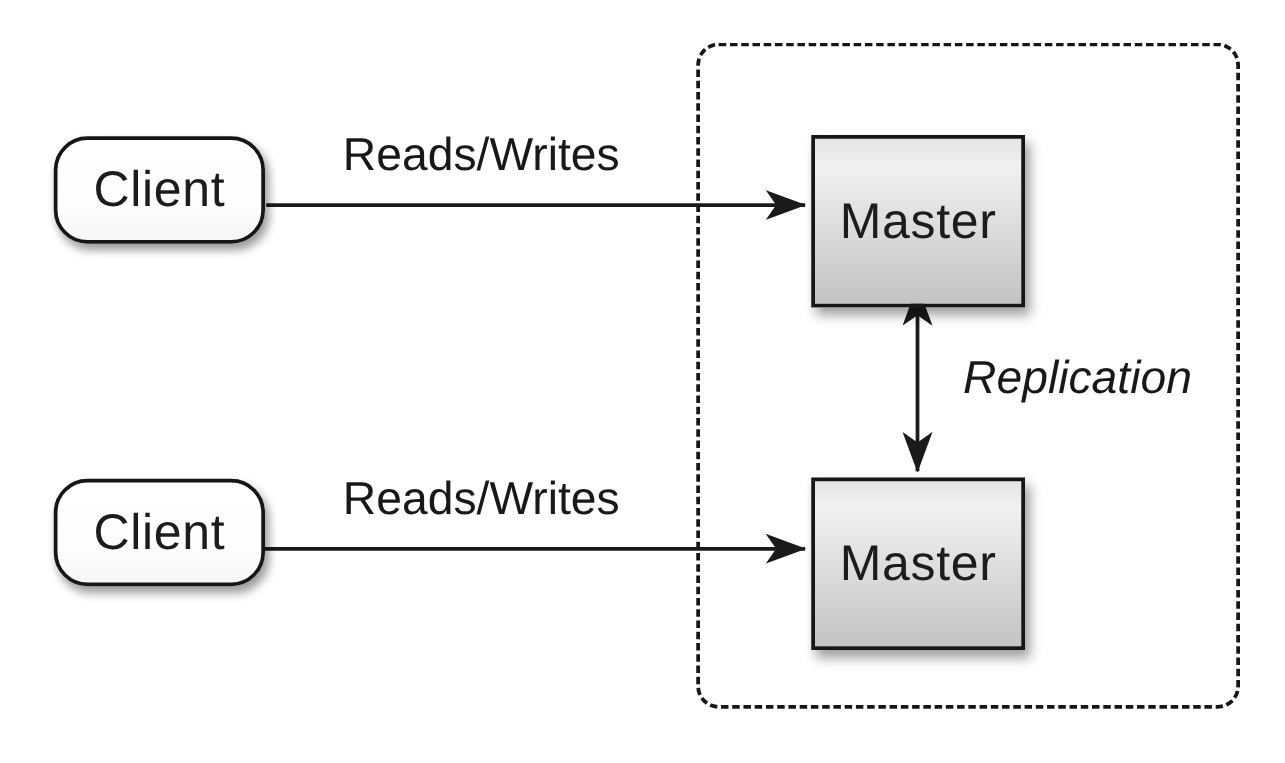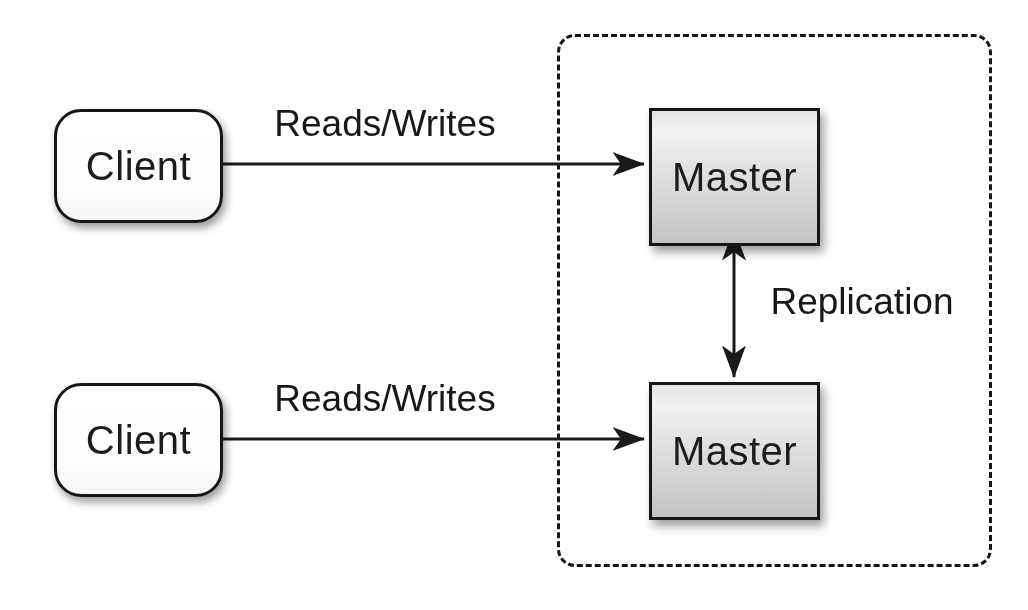--- a/index.html
+++ b/index.html
@@ -46,25 +46,24 @@
     justify-content: center;
     box-sizing: border-box;
     border: 3px solid #161616;
     color: #1c1c1c;
     font-size: 40px;
     z-index: 2;
     letter-spacing: 0.5px;
   }
   .client {
     width: 169px;
-    height: 114px;
+    height: 86px;
     border-radius: 27px;
     background: linear-gradient(180deg, #ffffff 0%, #fdfdfd 70%, #f6f6f6 100%);
     box-shadow: 3px 5px 8px rgba(0,0,0,0.40);
-    margin-left: 11px;
   }
   .client-top    { left: 43px;  top: 109px; }
   .client-bottom { left: 43px;  top: 383px; }
   .master {
     width: 171px;
     height: 138px;
     background: linear-gradient(180deg,
       var(--master-fill-top, #e4e4e4) 0%,
       #f1f1f1 16%,
       #d8d8d8 62%,
@@ -77,21 +76,21 @@
     position: absolute;
     color: #181818;
     font-size: 37px;
     line-height: 1.0;
     text-align: center;
     white-space: nowrap;
     z-index: 2;
   }
   .label-rw-top    { left: 240px; top: 105px; width: 290px; }
   .label-rw-bottom { left: 240px; top: 380px; width: 290px; }
-  .label-replication { left: 744px; top: 283px; width: 236px; }
+  .label-replication { left: 744px; top: 283px; width: 236px; font-style: italic; }
 </style>
 </head>
 <body>
 
 <div class="canvas">
 
   <div class="dashed-group"></div>
 
   <svg class="edges-svg" viewBox="0 0 1028 610" xmlns="http://www.w3.org/2000/svg">
     <defs>

